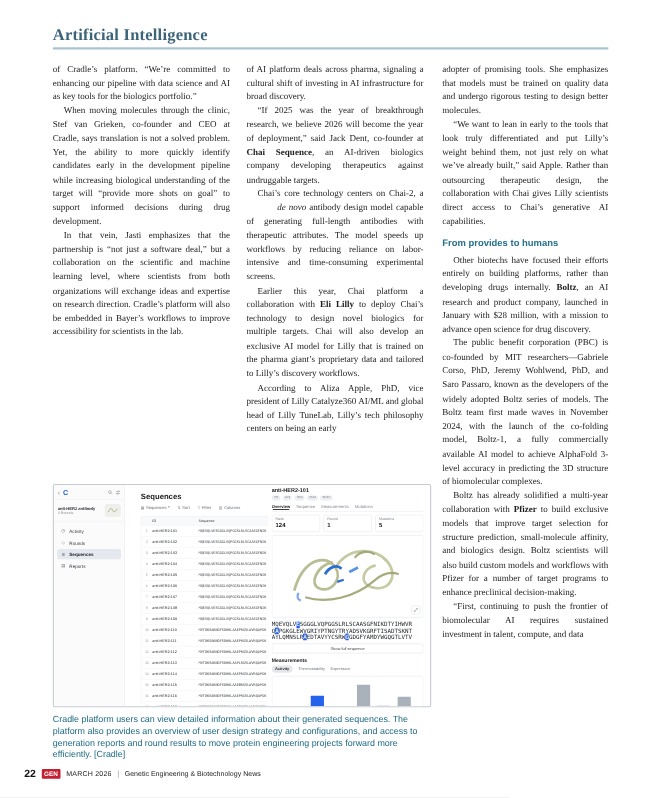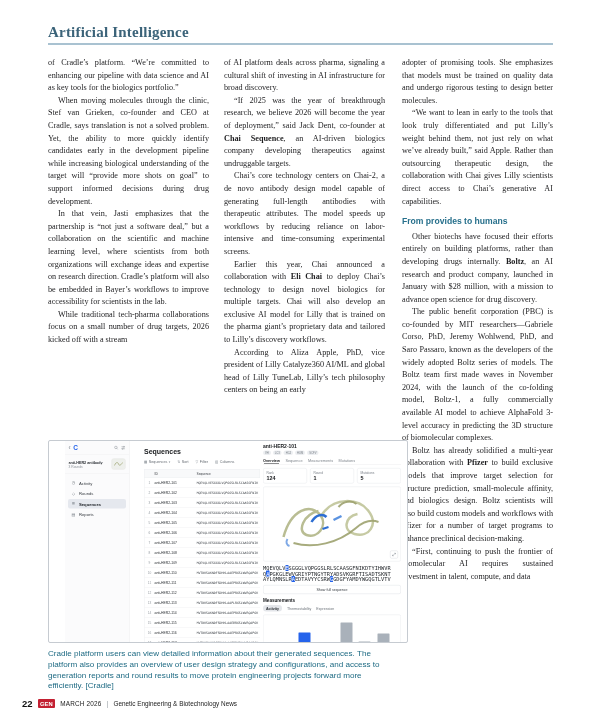--- a/index.html
+++ b/index.html
@@ -11,38 +11,38 @@
         font-weight:bold;font-size:15px;color:#3b6379;letter-spacing:.2px;}
   .title-rule{position:absolute;left:48px;top:43px;width:505px;height:2px;background:#a9c2d1;}
 
   .col{position:absolute;top:57px;font-size:8.2px;line-height:12.6px;text-align:justify;overflow:hidden;}
   .col1{left:48px;width:161px;height:378px;}
   .col2{left:224px;width:161px;height:378px;}
   .col3{left:402px;width:151px;height:633px;}
   .para{margin:0;}
   .para.ind{text-indent:10px;}
   .b{font-weight:bold;}
-  .i{}
+  .i{font-style:italic;margin-left:28px;}
   .subhead{font-family:"Liberation Sans",sans-serif;font-weight:bold;font-size:8.6px;
         color:#27708c;margin:7px 0 3px 0;text-align:left;}
 
   .caption{position:absolute;left:48px;top:649px;width:350px;font-family:"Liberation Sans",sans-serif;
         font-size:8.1px;line-height:10.8px;color:#1e6a83;}
 
   .footer{position:absolute;left:22px;top:698px;display:flex;align-items:center;gap:5px;
         font-family:"Liberation Sans",sans-serif;}
   .pg{font-weight:bold;font-size:9.5px;color:#111;}
   .gen{background:#c32032;color:#fff;font-weight:bold;font-size:5.8px;padding:1.5px 2.5px;border-radius:1px;}
   .issue{font-size:6.4px;color:#222;letter-spacing:.2px;}
   .sep{font-size:7px;color:#9aa0a6;}
   .pub{font-size:6.4px;color:#222;}
 
   
   .shot{position:absolute;left:48px;top:440px;width:342px;height:201px;border:1px solid #c6cbd1;
-        border-radius:2px;background:#fff;overflow:hidden;padding-left:16px;}
+        border-radius:2px;background:#fff;overflow:hidden;}
   .shot-inner{width:684px;height:402px;transform:scale(.5);transform-origin:0 0;
         font-family:"Liberation Sans",sans-serif;position:relative;}
 
   .shot-side{position:absolute;left:0;top:0;bottom:0;width:128px;background:#fbfbfc;border-right:1px solid #ececef;}
   .side-top{display:flex;align-items:center;height:26px;padding:0 7px;gap:5px;border-bottom:1px solid #f0f0f2;}
   .back{font-size:13px;color:#868d94;line-height:1;}
   .logo{font-size:13px;font-weight:bold;color:#2563eb;line-height:1;}
   .flex{flex:1;}
   .tiny-ic{width:9px;height:9px;}
   .proj{display:flex;align-items:center;gap:5px;padding:8px 7px;border-bottom:1px solid #f0f0f2;}
@@ -106,27 +106,26 @@
 
 <div class="page">
 
   <div class="section-title">Artificial Intelligence</div>
   <div class="title-rule"></div>
 
   <div class="col col1">
       <p class="para"><span>of Cradle’s platform. “We’re committed to enhancing our pipeline with data science and AI as key tools for the biologics portfolio.”</span></p>
       <p class="para ind"><span>When moving molecules through the clinic, Stef van Grieken, co-founder and CEO at Cradle, says translation is not a solved problem. Yet, the ability to more quickly identify candidates early in the development pipeline while increasing biological understanding of the target will “provide more shots on goal” to support informed decisions during drug development.</span></p>
       <p class="para ind"><span>In that vein, Jasti emphasizes that the partnership is “not just a software deal,” but a collaboration on the scientific and machine learning level, where scientists from both organizations will exchange ideas and expertise on research direction. Cradle’s platform will also be embedded in Bayer’s workflows to improve accessibility for scientists in the lab.</span></p>
-      <p class="para ind"><span>While traditional tech-pharma collaborations focus on a small number of drug targets, 2026 kicked off with a stream</span></p>
     </div>
   <div class="col col2">
       <p class="para"><span>of AI platform deals across pharma, signaling a cultural shift of investing in AI infrastructure for broad discovery.</span></p>
       <p class="para ind"><span>“If 2025 was the year of breakthrough research, we believe 2026 will become the year of deployment,” said Jack Dent, co-founder at </span><span class="b">Chai Sequence</span><span>, an AI-driven biologics company developing therapeutics against undruggable targets.</span></p>
       <p class="para ind"><span>Chai’s core technology centers on Chai-2, a </span><span class=" i">de novo</span><span> antibody design model capable of generating full-length antibodies with therapeutic attributes. The model speeds up workflows by reducing reliance on labor-intensive and time-consuming experimental screens.</span></p>
-      <p class="para ind"><span>Earlier this year, Chai announced a collaboration with </span><span class="b">Eli Chai</span><span> to deploy Chai’s technology to design novel biologics for multiple targets. Chai will also develop an exclusive AI model for Lilly that is trained on the pharma giant’s proprietary data and tailored to Lilly’s discovery workflows.</span></p>
+      <p class="para ind"><span>Earlier this year, Chai platform a collaboration with </span><span class="b">Eli Lilly</span><span> to deploy Chai’s technology to design novel biologics for multiple targets. Chai will also develop an exclusive AI model for Lilly that is trained on the pharma giant’s proprietary data and tailored to Lilly’s discovery workflows.</span></p>
       <p class="para ind"><span>According to Aliza Apple, PhD, vice president of Lilly Catalyze360 AI/ML and global head of Lilly TuneLab, Lilly’s tech philosophy centers on being an early</span></p>
     </div>
   <div class="col col3">
       <p class="para"><span>adopter of promising tools. She emphasizes that models must be trained on quality data and undergo rigorous testing to design better molecules.</span></p>
       <p class="para ind"><span>“We want to lean in early to the tools that look truly differentiated and put Lilly’s weight behind them, not just rely on what we’ve already built,” said Apple. Rather than outsourcing therapeutic design, the collaboration with Chai gives Lilly scientists direct access to Chai’s generative AI capabilities.</span></p>
       <div class="subhead">From provides to humans</div>
       <p class="para ind"><span>Other biotechs have focused their efforts entirely on building platforms, rather than developing drugs internally. </span><span class="b">Boltz</span><span>, an AI research and product company, launched in January with $28 million, with a mission to advance open science for drug discovery.</span></p>
       <p class="para ind"><span>The public benefit corporation (PBC) is co-founded by MIT researchers—Gabriele Corso, PhD, Jeremy Wohlwend, PhD, and Saro Passaro, known as the developers of the widely adopted Boltz series of models. The Boltz team first made waves in November 2024, with the launch of the co-folding model, Boltz-1, a fully commercially available AI model to achieve AlphaFold 3-level accuracy in predicting the 3D structure of biomolecular complexes.</span></p>
       <p class="para ind"><span>Boltz has already solidified a multi-year collaboration with </span><span class="b">Pfizer</span><span> to build exclusive models that improve target selection for structure prediction, small-molecule affinity, and biologics design. Boltz scientists will also build custom models and workflows with Pfizer for a number of target programs to enhance preclinical decision-making.</span></p>
       <p class="para ind"><span>“First, continuing to push the frontier of biomolecular AI requires sustained investment in talent, compute, and data</span></p>

